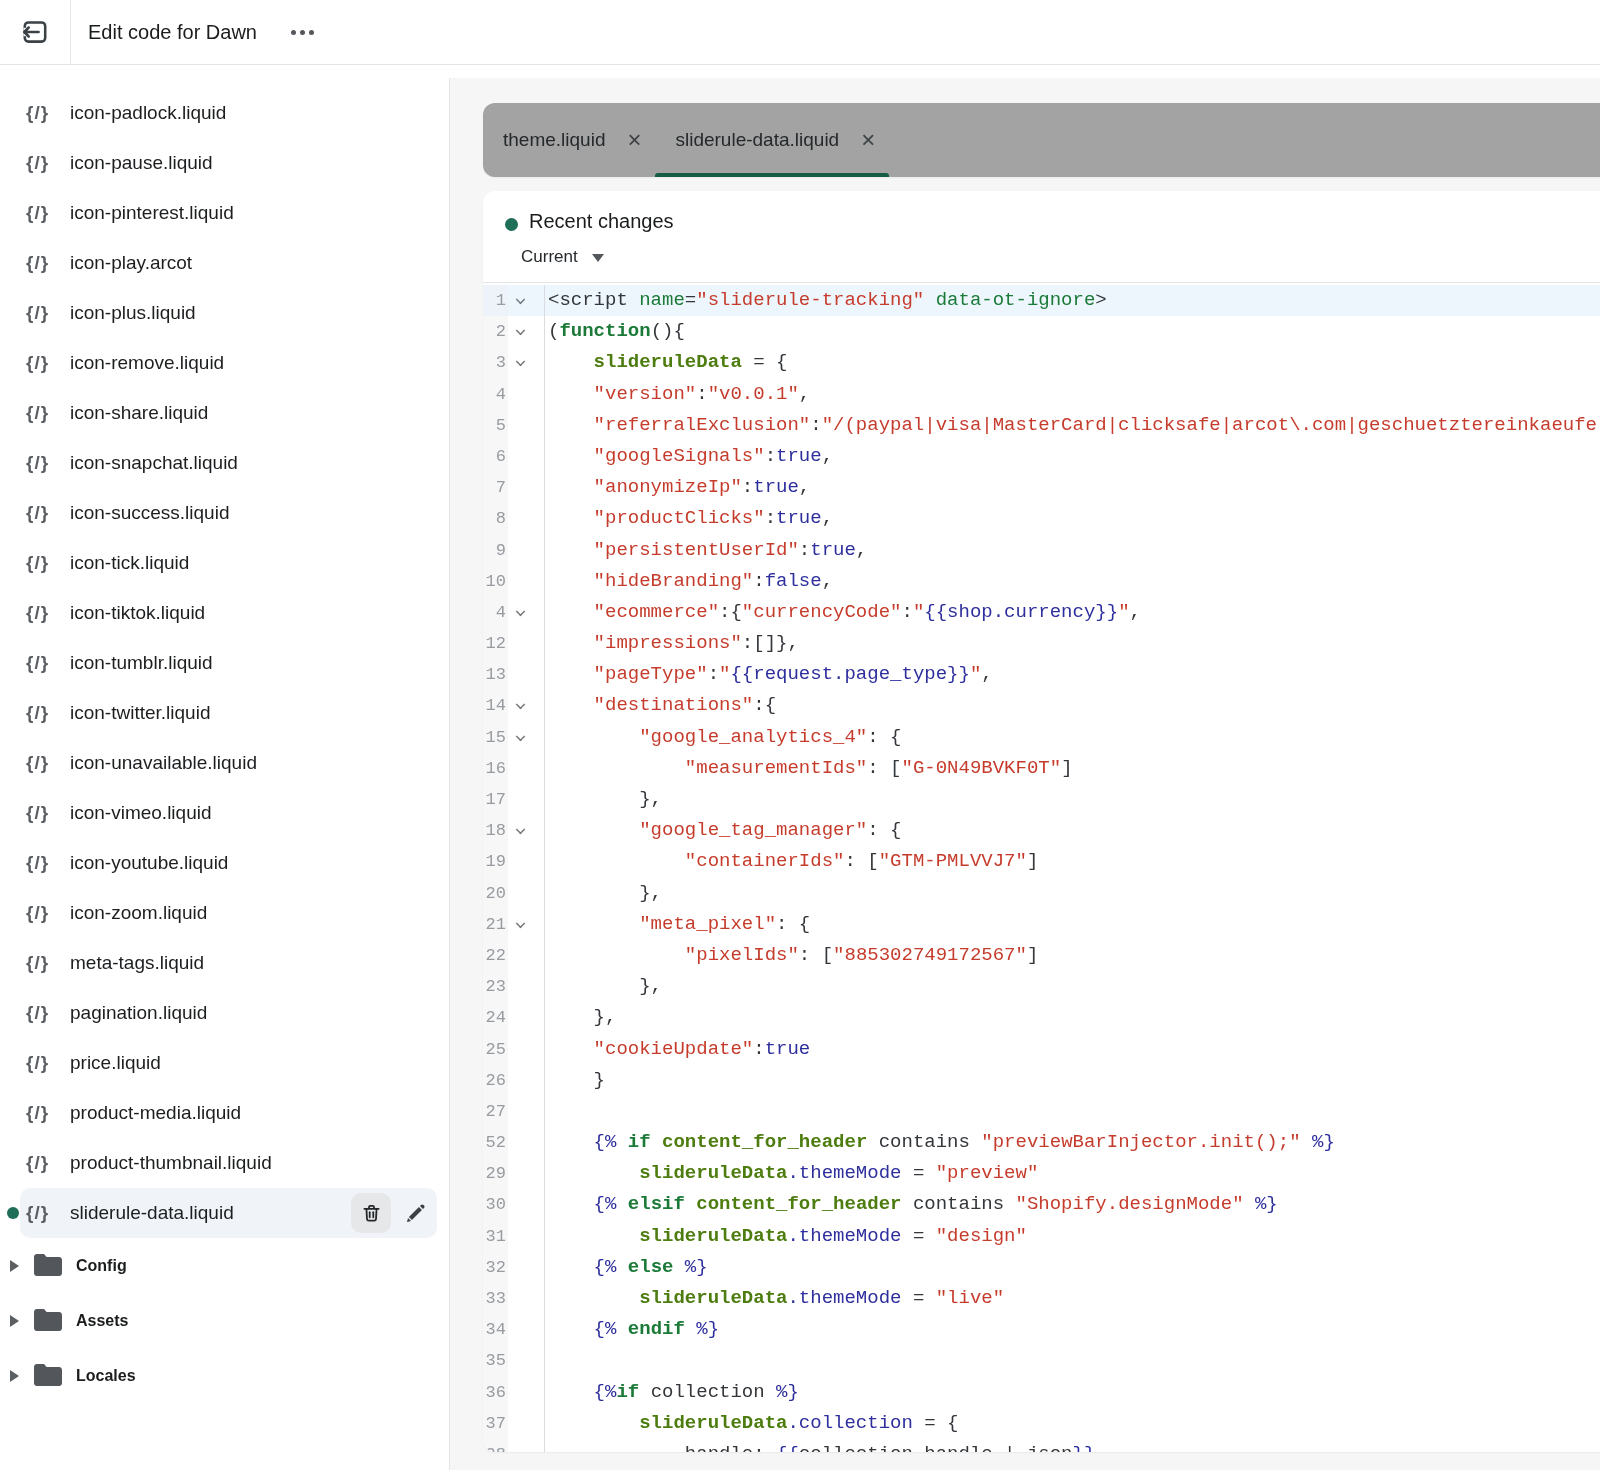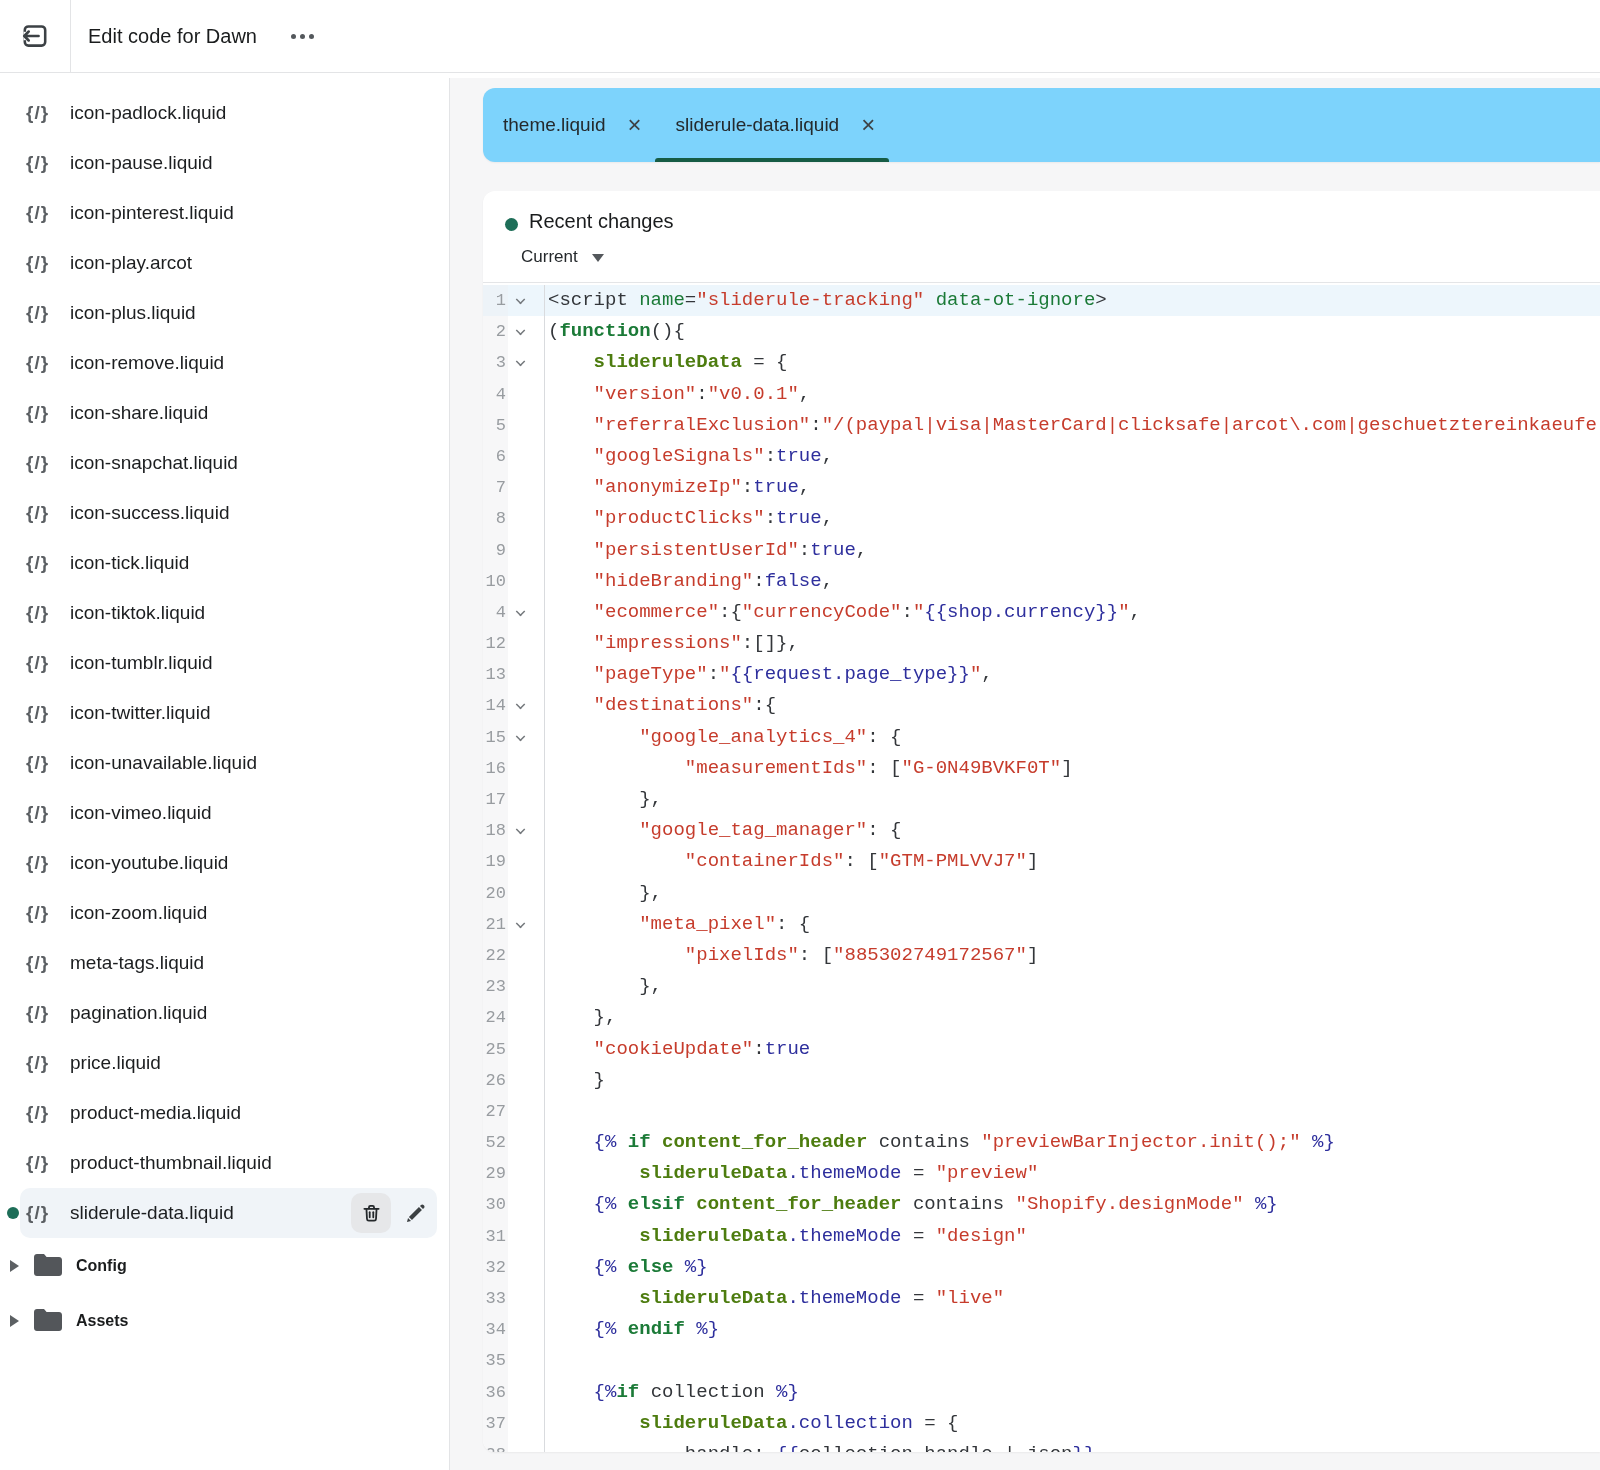--- a/index.html
+++ b/index.html
@@ -1,20 +1,20 @@
 <!DOCTYPE html>
 <html><head>
 <meta charset="utf-8">
 <style>
   * { margin:0; padding:0; box-sizing:border-box; }
   html,body { width:1600px; height:1470px; }
   body { position:relative; overflow:hidden; background:#fff; font-family:"Liberation Sans", sans-serif; color:#1a1c1d; }
 
   
-  .topbar { position:absolute; left:0; top:0; width:1600px; height:73px; background:#fff; border-bottom:1px solid #e3e4e6; display:flex; align-items:stretch; z-index:5; }
+  .topbar { position:absolute; left:0; top:0; width:1600px; height:65px; background:#fff; border-bottom:1px solid #e3e4e6; display:flex; align-items:stretch; z-index:5; }
   .back-btn { width:71px; border-right:1px solid #e3e4e6; display:flex; align-items:center; justify-content:center; cursor:pointer; }
   .top-title { margin-left:17px; align-self:center; font-size:20px; font-weight:500; color:#1a1c1d; }
   .more-btn { margin-left:30px; align-self:center; display:flex; gap:4px; padding:8px 4px; cursor:pointer; }
   .more-btn i { width:5px; height:5px; border-radius:50%; background:#54585c; }
 
   
   .sidebar { position:absolute; left:0; top:78px; width:450px; bottom:0; background:#fff; border-right:1px solid #e3e4e6; padding-top:10px; overflow:hidden; }
   .file-row { position:relative; height:50px; margin:0 12px 0 20px; display:flex; align-items:center; border-radius:10px; cursor:pointer; }
   .file-row.selected { background:#f0f4f8; }
   .sel-dot { position:absolute; left:-13px; top:50%; margin-top:-6px; width:12px; height:12px; border-radius:50%; background:#1e6e58; }
@@ -23,21 +23,21 @@
   .action-btn { position:absolute; top:50%; transform:translateY(-50%); width:40px; height:40px; border-radius:10px; display:flex; align-items:center; justify-content:center; cursor:pointer; }
   .trash-btn { right:46px; background:#e6e7e9; }
   .pencil-btn { right:2px; }
   .folder-row { position:relative; height:55px; margin-left:10px; display:flex; align-items:center; cursor:pointer; }
   .tri { width:0; height:0; border-left:9px solid #5c6063; border-top:6px solid transparent; border-bottom:6px solid transparent; margin-right:13px; }
   .folder-ic { margin-right:12px; flex:none; }
   .folder-label { font-size:16px; font-weight:700; color:#1a1c1d; }
 
   
   .main { position:absolute; left:450px; top:78px; right:0; bottom:0; background:#f6f6f7; }
-  .tabcard { position:absolute; left:33px; right:0; top:10px; height:74px; background:#7dd3fc; border-radius:12px 0 0 12px; display:flex; box-shadow:0 1px 2px rgba(0,0,0,.05); }
+  .tabcard { position:absolute; left:33px; right:0; top:25px; height:74px; background:#a3a3a3; border-radius:12px 0 0 12px; display:flex; box-shadow:0 1px 2px rgba(0,0,0,.05); }
   .tab { position:relative; display:flex; align-items:center; padding:0 14px; cursor:pointer; }
   .tab-label { font-size:19px; color:#24292c; margin:0 22px 0 6px; white-space:nowrap; }
   .tab-close { font-size:24px; color:#3d4245; line-height:1; cursor:pointer; }
   .tab.active::after { content:""; position:absolute; left:0; right:0; bottom:0; height:4px; background:#165c45; border-radius:3px 3px 0 0; }
 
   .editor-card { position:absolute; left:33px; right:0; top:113px; bottom:18px; background:#fff; border-radius:12px 0 0 12px; overflow:hidden; box-shadow:0 1px 2px rgba(0,0,0,.05); }
   .ed-head { height:92px; position:relative; border-bottom:1px solid #e4e5e7; }
   .rc-dot { position:absolute; left:22px; top:27px; width:13px; height:13px; border-radius:50%; background:#1e6e58; }
   .rc-title { position:absolute; left:46px; top:19px; font-size:20px; font-weight:400; color:#1a1c1d; }
   .version { position:absolute; left:38px; top:56px; display:flex; align-items:center; gap:14px; cursor:pointer; }
@@ -198,20 +198,27 @@
   </svg>
 <span class="folder-label">Config</span>
       </div>
       <div class="folder-row">
         <span class="tri"></span>
   <svg class="folder-ic" width="32" height="27" viewBox="0 0 32 27" fill="#53565a">
     <path d="M2 5c0-1.7 1.3-3 3-3h7l2.6 3H27c1.7 0 3 1.3 3 3v13c0 1.7-1.3 3-3 3H5c-1.7 0-3-1.3-3-3V5z"></path>
   </svg>
 <span class="folder-label">Assets</span>
       </div>
+      <div class="folder-row">
+        <span class="tri"></span>
+  <svg class="folder-ic" width="32" height="27" viewBox="0 0 32 27" fill="#53565a">
+    <path d="M2 5c0-1.7 1.3-3 3-3h7l2.6 3H27c1.7 0 3 1.3 3 3v13c0 1.7-1.3 3-3 3H5c-1.7 0-3-1.3-3-3V5z"></path>
+  </svg>
+<span class="folder-label">Locales</span>
+      </div>
     </div>
 </div>
 
 <div class="main">
   <div class="tabcard">
       <div class="tab">
         <span class="tab-label">theme.liquid</span>
         <span class="tab-close">×</span>
       </div>
       <div class="tab active">

